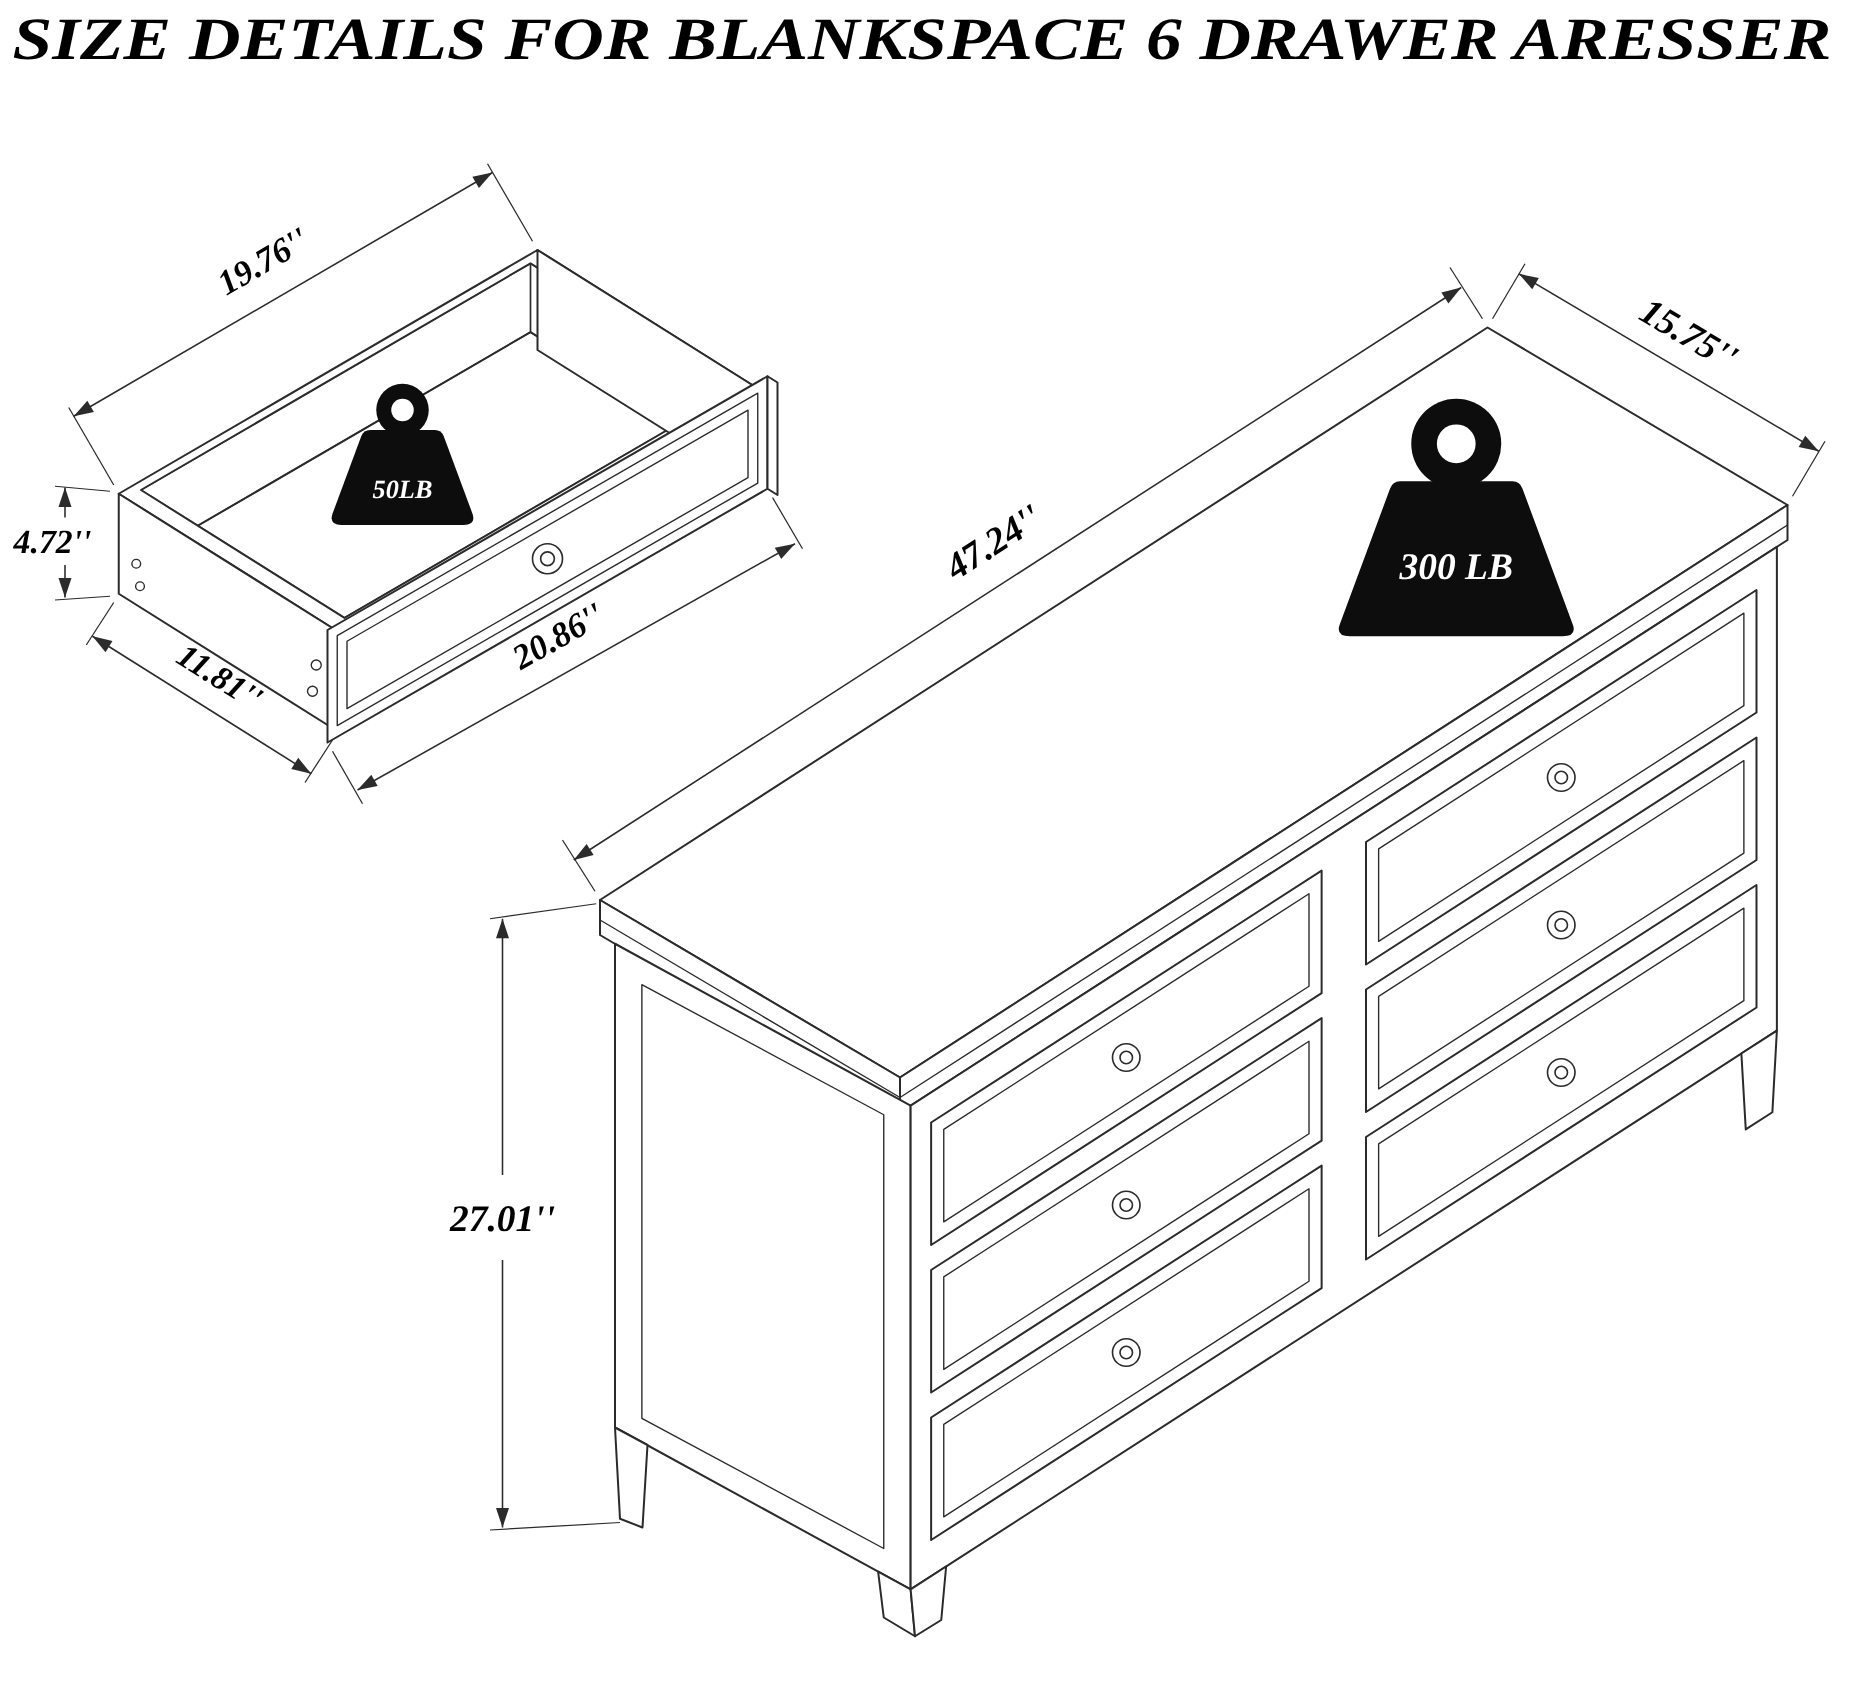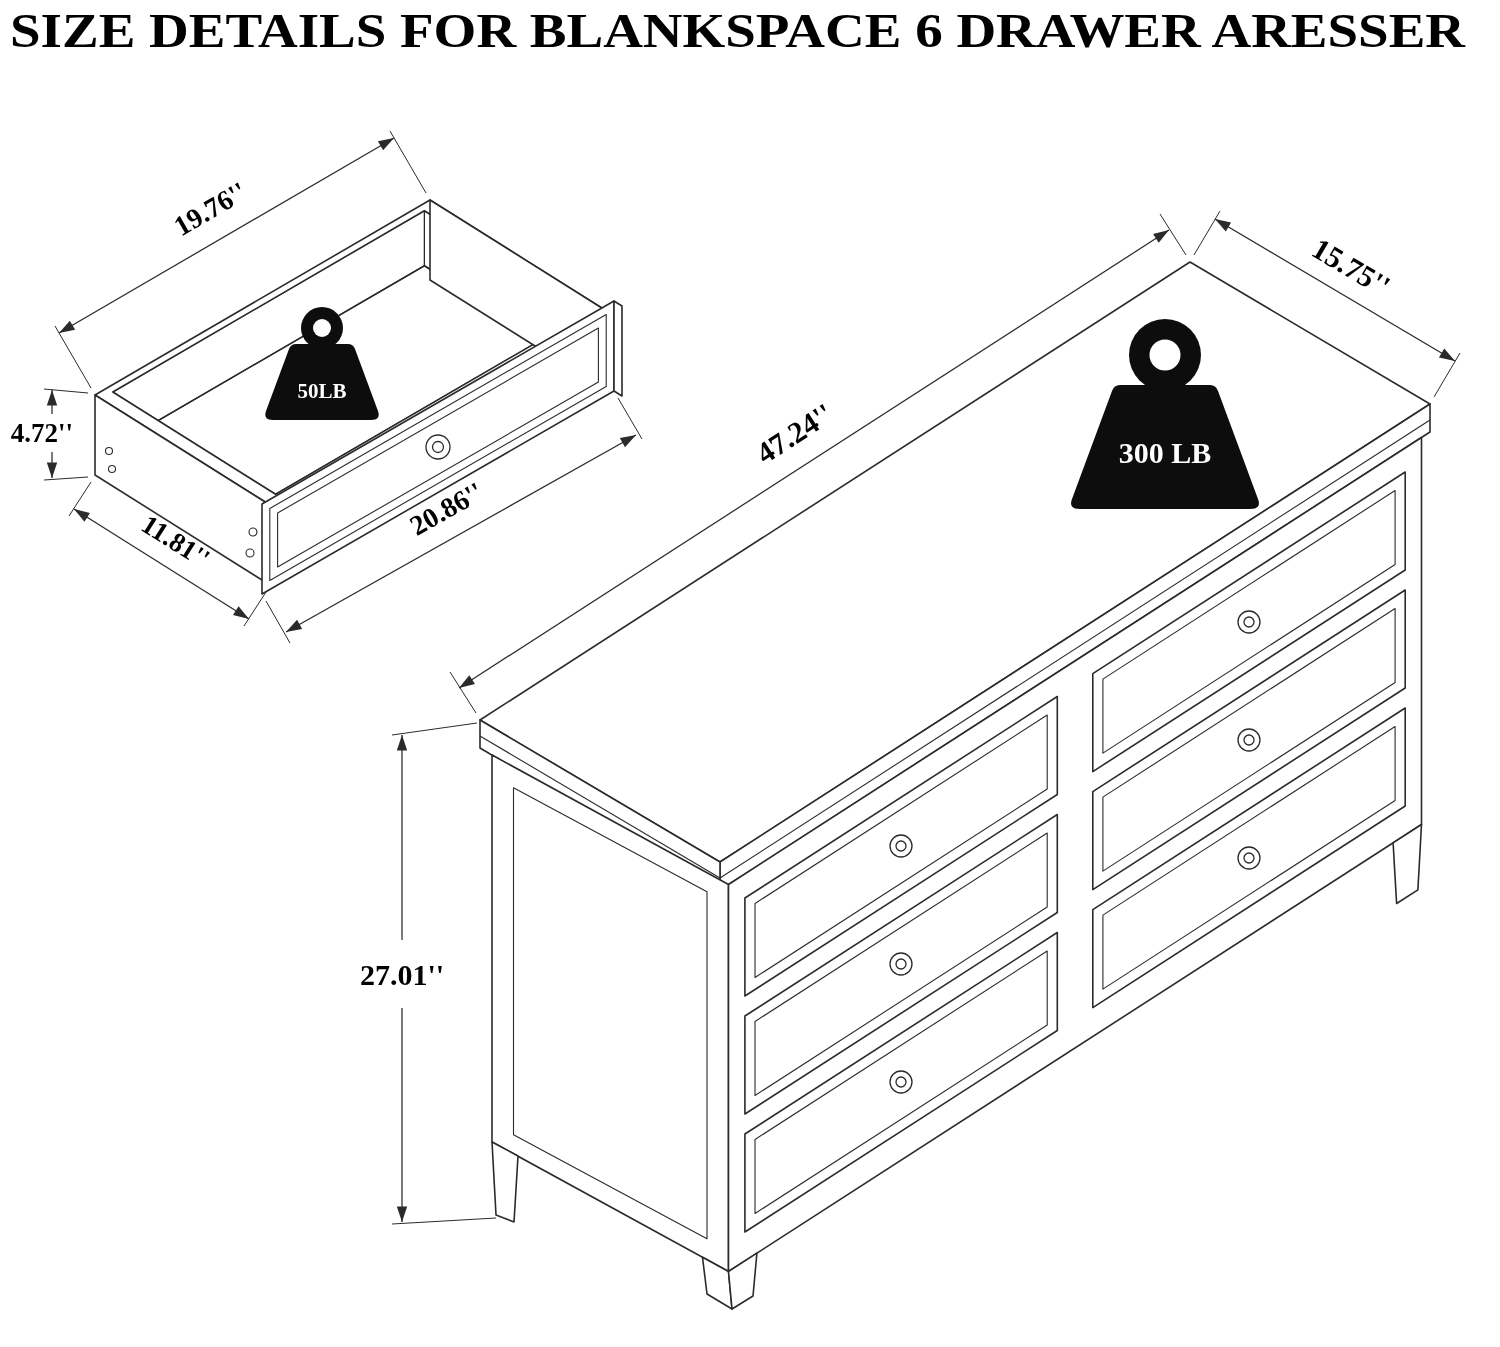--- a/index.html
+++ b/index.html
@@ -1,16 +1,16 @@
 <!DOCTYPE html>
 <html><head>
 <meta charset="utf-8">
 <style>
   html,body{margin:0;padding:0;background:#ffffff;}
-  .stage{position:relative;width:1500px;height:1347px;background:#ffffff;overflow:hidden;}
+  .stage{position:relative;width:1500px;height:1347px;background:#ffffff;overflow:hidden;font-style:italic;}
   svg{font-family:"Liberation Serif","DejaVu Serif",serif;}
   .face{fill:#ffffff;stroke:#2b2b2b;stroke-width:1.6;stroke-linejoin:round;}
   .detail{fill:none;stroke:#2b2b2b;stroke-width:1.1;stroke-linejoin:round;}
   .dimline{fill:none;stroke:#2b2b2b;stroke-width:1.25;}
   .extline{fill:none;stroke:#2b2b2b;stroke-width:1;}
   .dimtext{font-weight:700;fill:#000000;}
   .weight{fill:#0d0d0d;stroke:none;}
   .wtext{font-weight:700;fill:#ffffff;}
   .knob{fill:#ffffff;stroke:#2b2b2b;stroke-width:1.3;}
   .screw{fill:#ffffff;stroke:#2b2b2b;stroke-width:1.1;}

